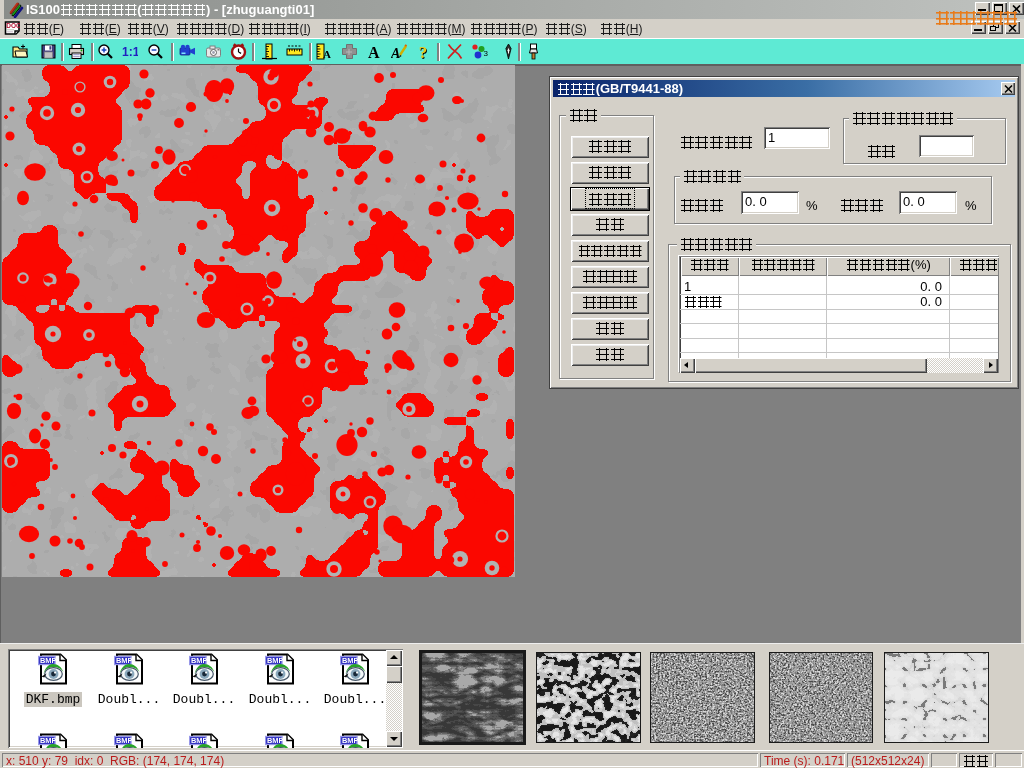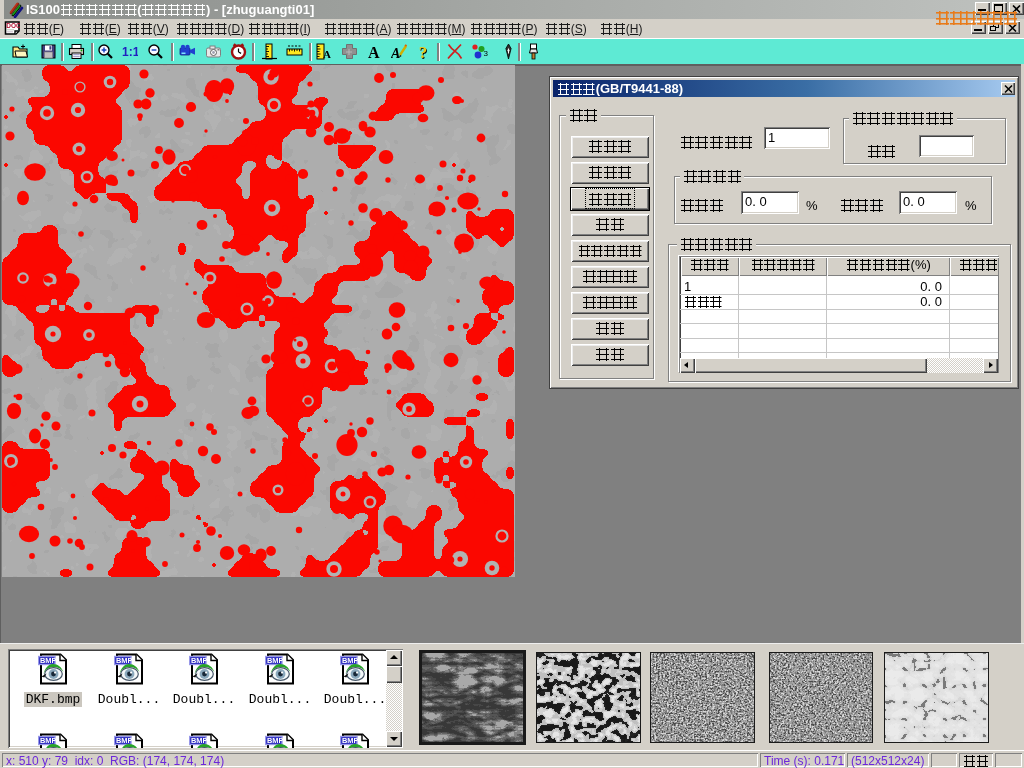--- a/index.html
+++ b/index.html
@@ -58,21 +58,21 @@
 .sbbtn{position:absolute;background:#d4d0c8;box-shadow:inset 1px 1px 0 #fff,inset -1px -1px 0 #404040,inset -2px -2px 0 #808080;}
 .arrow{position:absolute;width:0;height:0;}
 
 #bottombar{left:0;top:643px;width:1024px;height:107px;background:#d4d0c8;border-top:1px solid #eee;}
 #filepanel{position:absolute;left:8px;top:5px;width:395px;height:99px;background:#fff;
  box-shadow:inset 1px 1px 0 #808080,inset -1px -1px 0 #fff,inset 2px 2px 0 #404040,inset -2px -2px 0 #d4d0c8;overflow:hidden;}
 .fitem{position:absolute;width:70px;text-align:center;}
 .flabel{font-family:"Liberation Mono",monospace;font-size:13px;color:#000;margin-top:2px;display:inline-block;padding:0 2px;}
 .thumb{position:absolute;border:1px solid #2a2a2a;}
 
-#statusbar{left:0;top:750px;width:1024px;height:18px;background:#d4d0c8;border-top:1px solid #fff;font-size:12px;color:#6d28d9;}
+#statusbar{left:0;top:750px;width:1024px;height:18px;background:#d4d0c8;border-top:1px solid #fff;font-size:12px;color:#b91c1c;}
 .spanel{position:absolute;top:2px;height:14px;box-shadow:inset 1px 1px 0 #808080,inset -1px -1px 0 #fff;padding:1px 4px 0 4px;white-space:nowrap;}
 #watermark{left:936px;top:9px;color:#e87b1a;z-index:99;}
 </style></head>
 <body>
 <div id="root">
 
 <div class="abs" id="titlebar">
  <svg class="abs" style="left:3px;top:1px" width="17" height="17" viewBox="0 0 17 17">
   <g stroke-linecap="round" stroke-width="2.6">
           <path d="M11 3 L4 12" stroke="#7a2a1a"></path>

